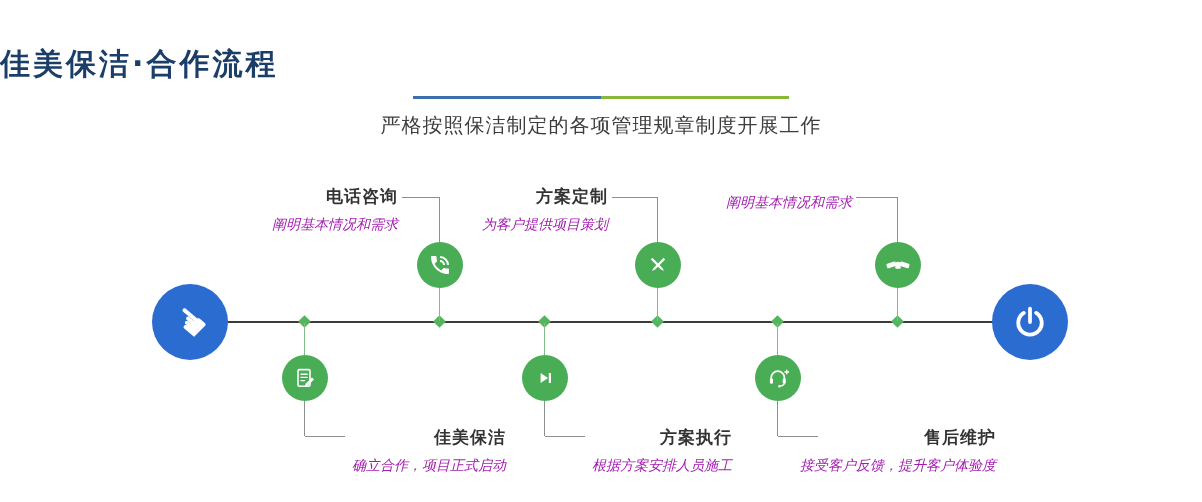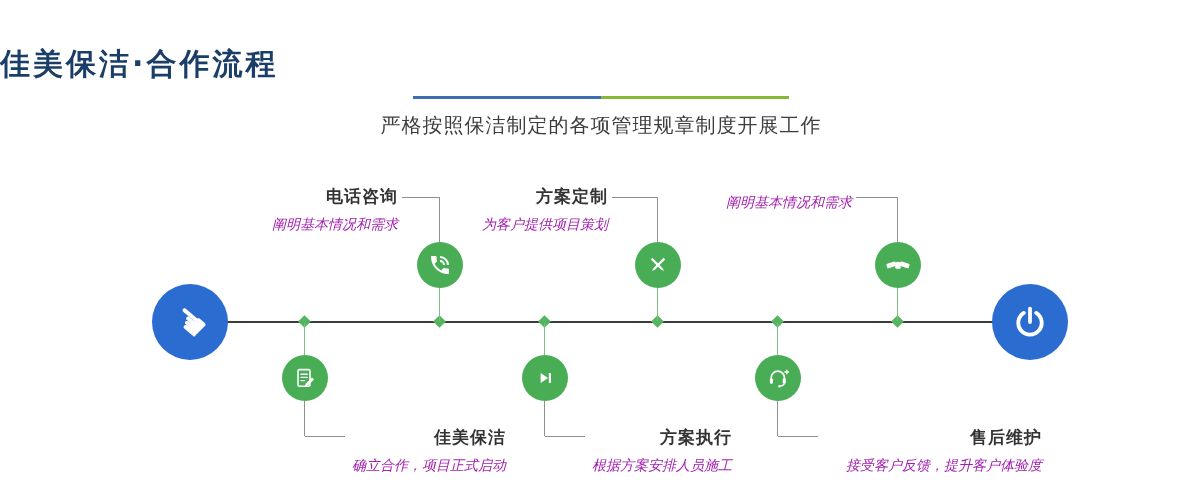--- a/index.html
+++ b/index.html
@@ -153,18 +153,18 @@
       <path d="M5.2 14v-2.2a6.6 6.6 0 0 1 13.2 0V14" fill="none" stroke="#fff" stroke-width="1.7" stroke-linecap="round"></path>
       <rect x="3.9" y="12.3" width="3.1" height="5.4" rx="1.5" fill="#fff"></rect>
       <rect x="16.7" y="12.3" width="3.1" height="5.4" rx="1.5" fill="#fff"></rect>
       <path d="M18.2 17.8c-1 1.6-2.7 2.4-4.4 2.4" fill="none" stroke="#fff" stroke-width="1.5" stroke-linecap="round"></path>
       <circle cx="13.4" cy="20.2" r="1.2" fill="#fff"></circle>
       <path d="M20.7 4.2v3.6M18.9 6h3.6" stroke="#fff" stroke-width="1.4" stroke-linecap="round" fill="none"></path>
     </svg>
   </div>
   <div class="conn conn-label w1px" style="left:777px;top:401px;height:35px;"></div>
   <div class="conn conn-label h1px" style="left:778px;top:436px;width:40px;"></div>
-  <div class="step-bottom" style="left:846px;top:426px;">
+  <div class="step-bottom" style="left:800px;top:426px;">
     <div class="step-label">售后维护</div>
     <div class="step-desc">接受客户反馈，提升客户体验度</div>
   </div>
 
 </div>
 
 </body></html>

